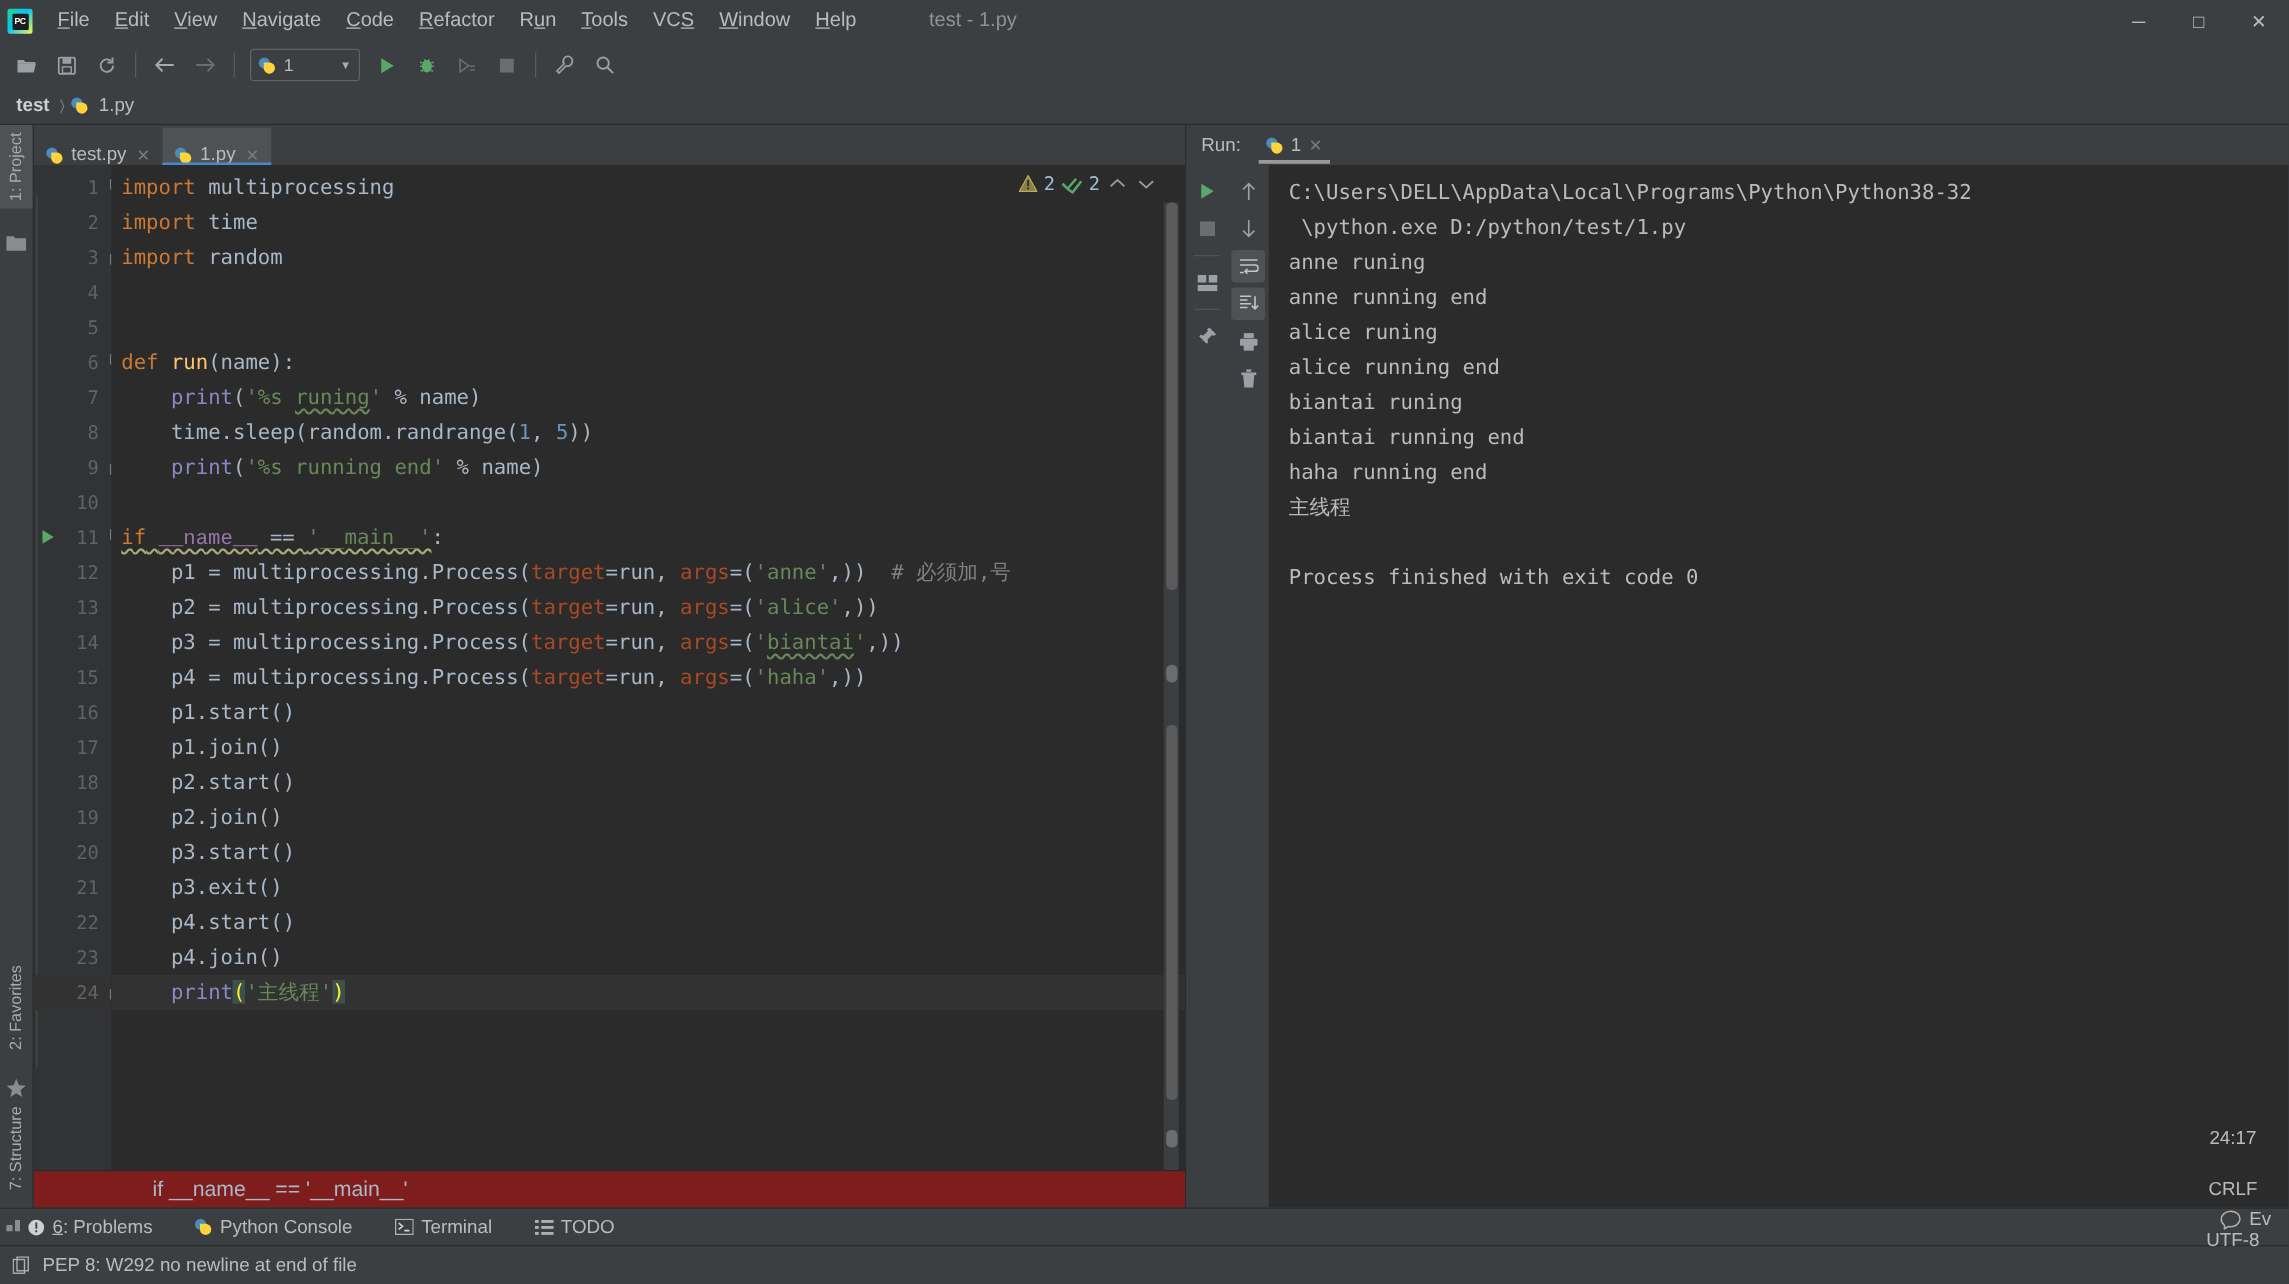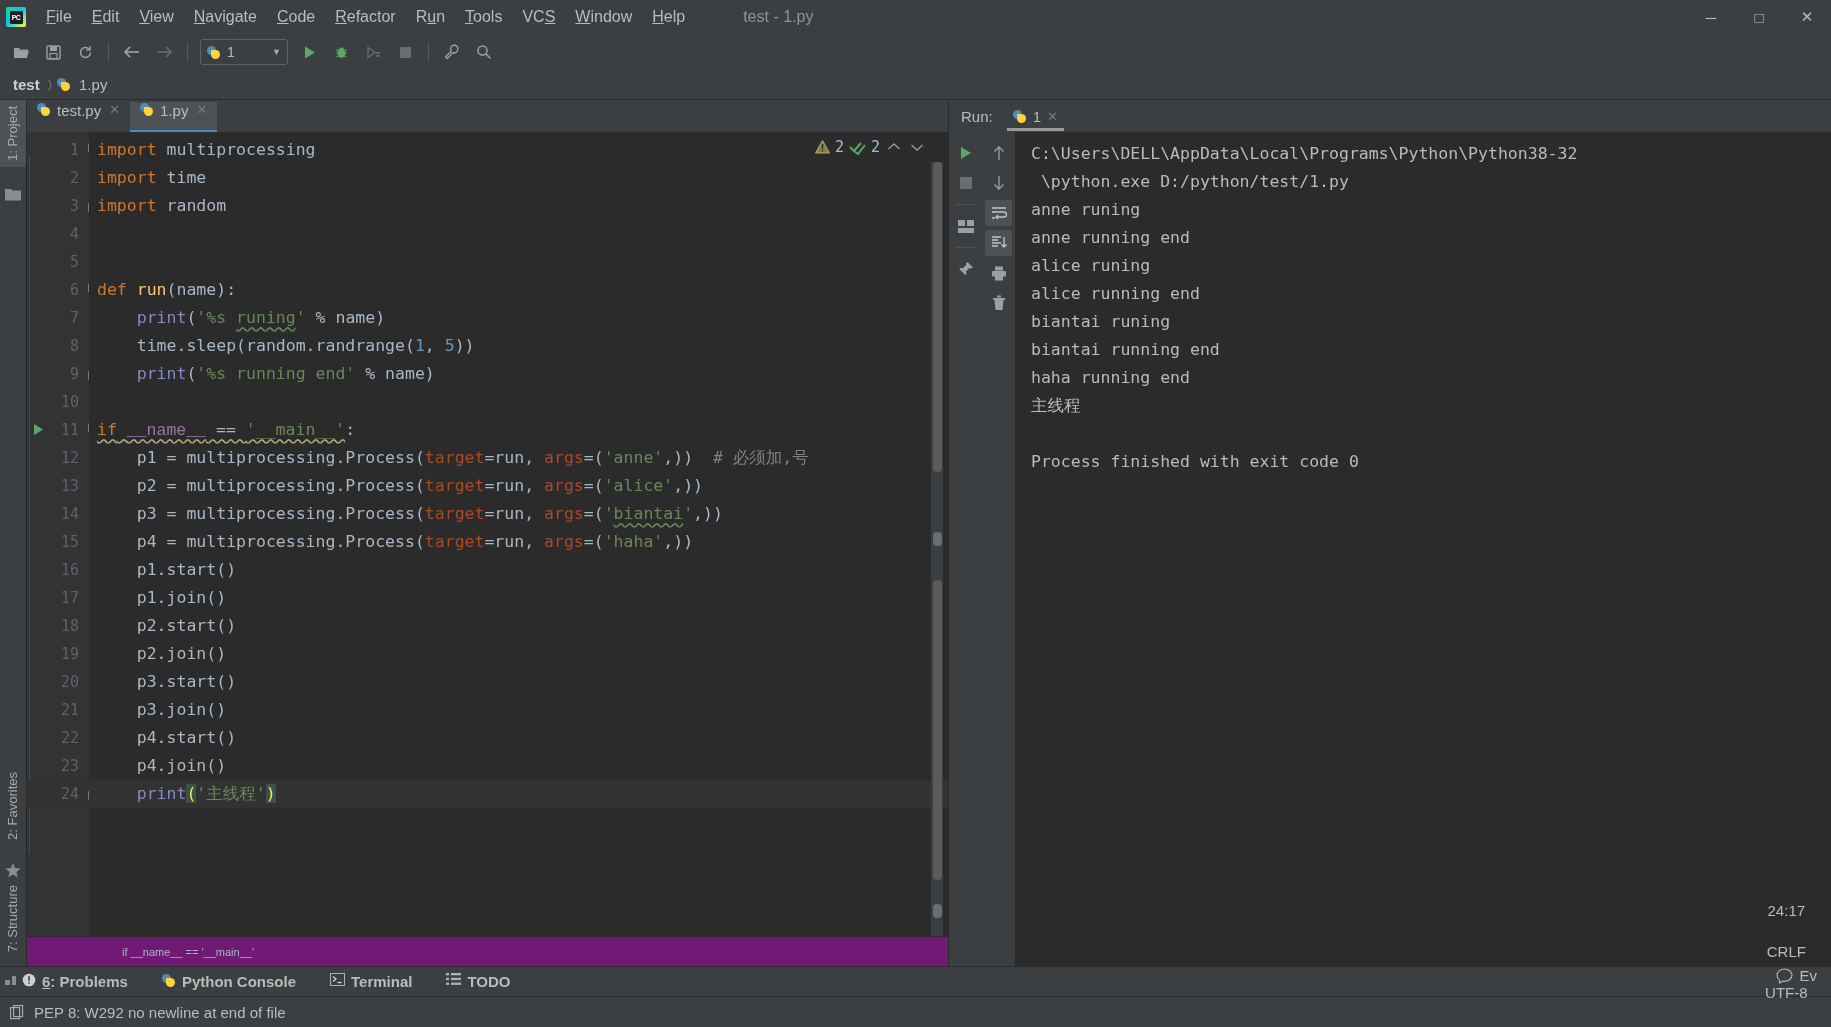--- a/index.html
+++ b/index.html
@@ -75,21 +75,21 @@
     writing-mode:vertical-rl; transform:rotate(180deg);
     display:flex; align-items:center; gap:5px; padding:6px 0; cursor:default;
     white-space:nowrap;
   }
   .vlabel.sel { background:#4e5254; }
 
   
   .editorcol { flex:1; display:flex; flex-direction:column; min-width:0; }
 
   .tabs { height:32px; background:#3c3f41; display:flex; align-items:flex-end; flex:0 0 32px;}
-  .tab { height:30px; display:flex; align-items:flex-start; gap:6px; padding:0 10px;
+  .tab { height:30px; display:flex; align-items:flex-end; gap:6px; padding:0 10px;
     font-size:15px; color:#bbbbbb; cursor:default; position:relative;}
   .tab.active { background:#4e5254; }
   .tab.active::after{ content:""; position:absolute; left:0; right:0; bottom:-1px;
     height:3px; background:#4a88c7; }
   .tab .x { color:#7a7a7a; font-size:13px; margin-left:2px; }
 
   .editor-wrap { flex:1; display:flex; min-height:0; position:relative; background:#2b2b2b; }
   .gutter {
     width:62px; background:#313335; flex:0 0 62px; position:relative;
     font-family:"DejaVu Sans Mono", monospace; font-size:15px; color:#606366;
@@ -127,22 +127,22 @@
     gap:5px; font-size:15px; color:#a9b7c6; z-index:6;}
   .warnbar .tri{ color:#bbb529; font-size:15px; }
   .warnbar .chk{ color:#59a869; font-size:16px; }
   .warnbar .cnt{ color:#a0bdd8; }
   .warnbar .arr{ color:#9a9a9a; font-size:14px; padding:0 2px;}
 
   .scrollmark { position:absolute; right:5px; width:12px; background:#3c3f41; top:30px; bottom:0;}
   .vthumb { position:absolute; right:6px; width:9px; background:#595b5d; border-radius:4px;}
 
   .breadcrumb-bot {
-    height:30px; background:#701a75; flex:0 0 30px; display:flex; align-items:center;
-    padding-left:95px; font-size:11px; color:#a9b7c6; border-top:1px solid #2b2b2b;
+    height:30px; background:#7f1d1d; flex:0 0 30px; display:flex; align-items:center;
+    padding-left:95px; font-size:17px; color:#a9b7c6; border-top:1px solid #2b2b2b;
   }
 
   
   .runpanel { width:883px; flex:0 0 883px; display:flex; flex-direction:column;
     background:#3c3f41; border-left:1px solid #2b2b2b; min-width:0; }
   .run-header { height:32px; display:flex; align-items:center; gap:10px; padding-left:12px;
     flex:0 0 32px; font-size:15px; color:#bbbbbb;}
   .run-tab { height:30px; display:flex; align-items:center; gap:6px; padding:0 10px;
     position:relative; font-size:15px;}
   .run-tab::after{content:"";position:absolute;left:4px;right:4px;bottom:0;height:3px;background:#9a9a9a;}
@@ -157,21 +157,21 @@
   .rs-btn.on{background:#4e5254;}
   .rs-sep{width:21px;height:1px;background:#4f5254;margin:4px 0;}
   .console { flex:1; background:#2b2b2b; font-family:"DejaVu Sans Mono", monospace;
     font-size:16.5px; color:#bbbbbb; padding:8px 0 0 16px; overflow:hidden; min-width:0;}
   .co { height:28px; line-height:28px; white-space:pre; }
   .co.blank{height:28px;}
 
   
   .toolwin { height:30px; background:#3c3f41; display:flex; align-items:center; gap:26px;
     padding-left:18px; flex:0 0 30px; font-size:15px; color:#bbbbbb; border-top:1px solid #2b2b2b;}
-  .tw { display:flex; align-items:flex-start; gap:6px; cursor:default; padding:2px 4px;font-weight:bold;}
+  .tw { display:flex; align-items:center; gap:6px; cursor:default; padding:2px 4px;}
   .tw u{text-decoration:underline;}
 
   .statusbar { height:31px; background:#3c3f41; display:flex; align-items:center;
     flex:0 0 31px; font-size:15px; color:#bbbbbb; border-top:1px solid #2b2b2b; position:relative;}
   .sb-left{ display:flex; align-items:center; gap:9px; padding-left:10px;}
   .sb-right{ position:absolute; right:10px; display:flex; align-items:center; gap:22px;flex-direction:column;}
   .sb-item{ cursor:default; padding:1px 3px;}
   .badge-v{ width:17px;height:17px;background:#a3a3a3;color:#2b2b2b;font-weight:bold;
     display:flex;align-items:center;justify-content:center;font-size:13px;}
   .evt { position:absolute; right:14px; top:-30px; display:flex; align-items:center; gap:6px;
@@ -430,21 +430,21 @@
           <div class="cl"><span class="k errorange">if</span><span class="errorange"> </span><span class="sp errorange">__name__</span><span class="errorange"> == </span><span class="s errorange">'__main__'</span>:</div>
           <div class="cl">    p1 = multiprocessing.Process(<span class="kwarg">target</span>=run, <span class="kwarg">args</span>=(<span class="s">'anne'</span>,))  <span class="cm"># 必须加,号</span></div>
           <div class="cl">    p2 = multiprocessing.Process(<span class="kwarg">target</span>=run, <span class="kwarg">args</span>=(<span class="s">'alice'</span>,))</div>
           <div class="cl">    p3 = multiprocessing.Process(<span class="kwarg">target</span>=run, <span class="kwarg">args</span>=(<span class="s">'</span><span class="s err">biantai</span><span class="s">'</span>,))</div>
           <div class="cl">    p4 = multiprocessing.Process(<span class="kwarg">target</span>=run, <span class="kwarg">args</span>=(<span class="s">'haha'</span>,))</div>
           <div class="cl">    p1.start()</div>
           <div class="cl">    p1.join()</div>
           <div class="cl">    p2.start()</div>
           <div class="cl">    p2.join()</div>
           <div class="cl">    p3.start()</div>
-          <div class="cl">    p3.join()</div>
+          <div class="cl">    p3.exit()</div>
           <div class="cl">    p4.start()</div>
           <div class="cl">    p4.join()</div>
           <div class="cl hl">    <span class="pf">print</span><span class="matchp">(</span><span class="s">'主线程'</span><span class="matchp">)</span></div>
 
           <div class="warnbar">
             <span class="tri">
               <svg width="15" height="14" viewBox="0 0 15 14">
                   <path d="M7.5 0.5L14.5 13H0.5z" fill="#8a7f46" stroke="#b9ab5e"></path>
                   <rect x="6.8" y="4" width="1.4" height="5" fill="#2b2b2b"></rect>
                   <rect x="6.8" y="10" width="1.4" height="1.5" fill="#2b2b2b"></rect>

